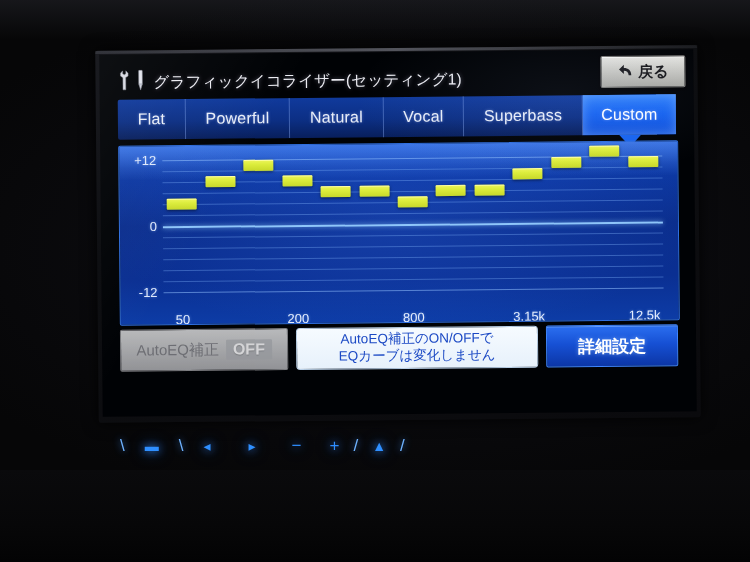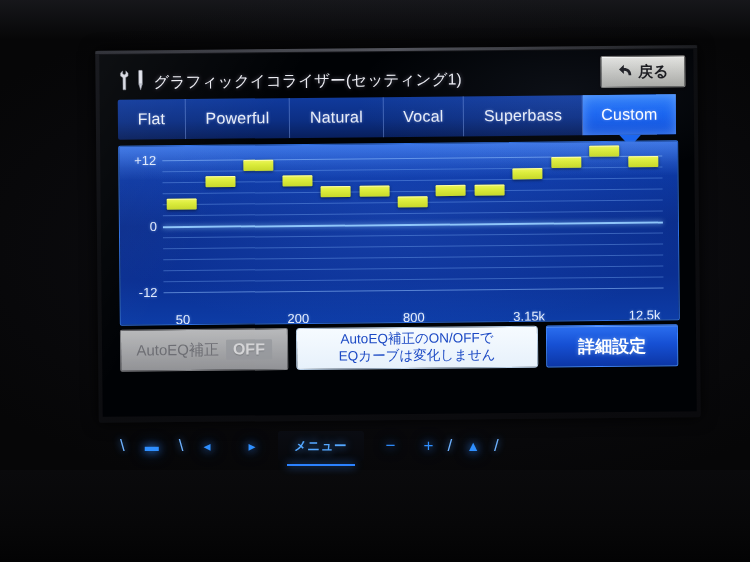--- a/index.html
+++ b/index.html
@@ -473,24 +473,20 @@
 
   <div class="hw-strip">
     <div class="hw-gap-left">
       <span class="hw-slash">\</span>
       <span class="hw-icon">▬</span>
       <span class="hw-slash">\</span>
       <span class="hw-icon">◂</span>
       <span class="hw-icon" style="margin-left:18px;">▸</span>
     </div>
 
-    <div class="hw-key">
-      <span class="hw-key-label">メニュー</span>
-      <span class="hw-key-underline"></span>
-    </div>
 
     <div class="hw-gap-right">
       <span class="hw-icon" style="font-size:17px;">−</span>
       <span class="hw-icon" style="font-size:17px; margin-left:14px;">+</span>
       <span class="hw-slash">/</span>
       <span class="hw-icon">▲</span>
       <span class="hw-slash">/</span>
     </div>
   </div>
 

